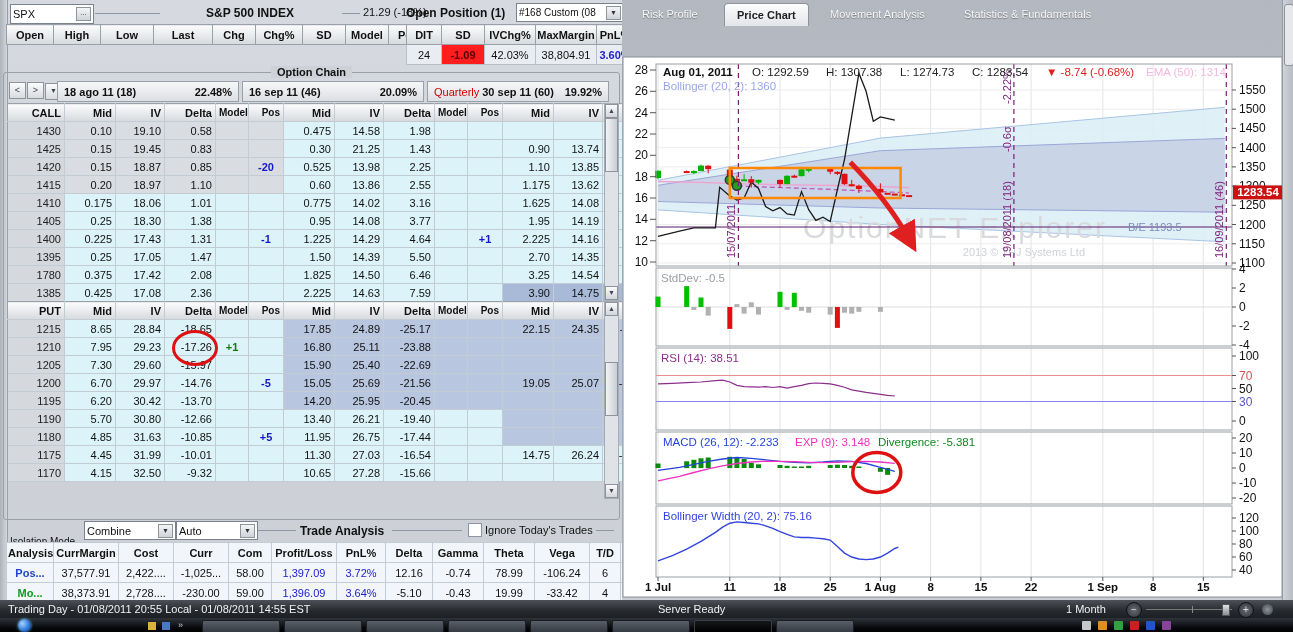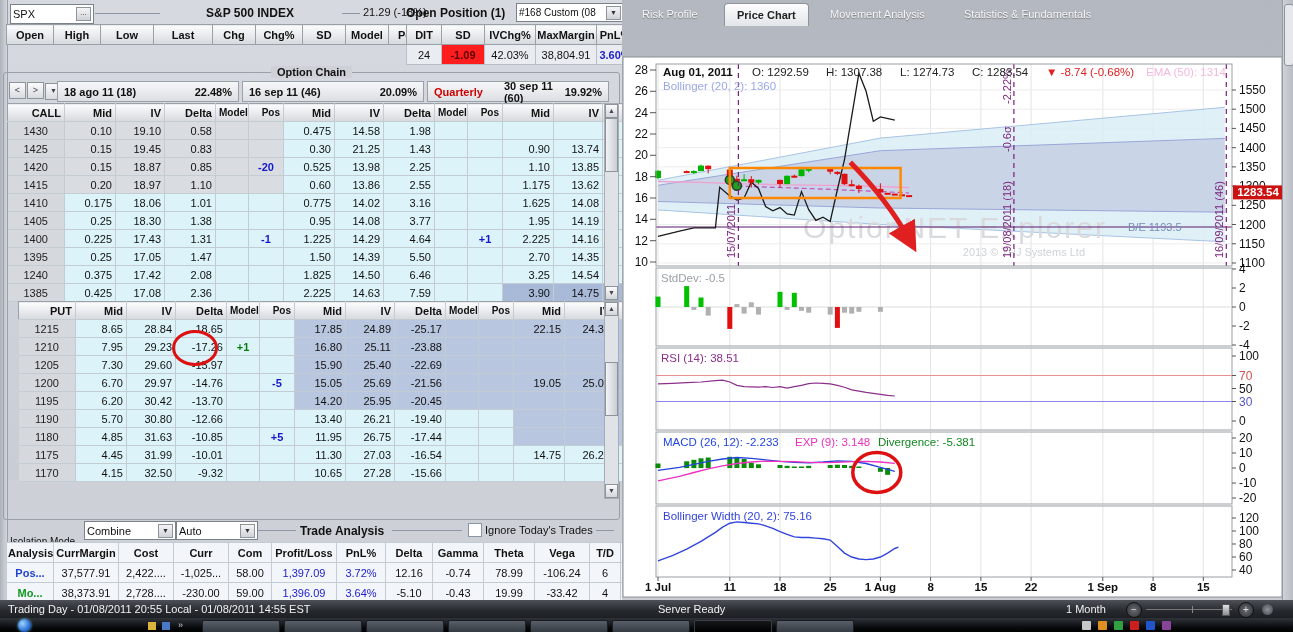--- a/index.html
+++ b/index.html
@@ -17,30 +17,30 @@
   #quote-table td.val{height:17px;text-align:center;background:#e9edf2;border:1px solid #b9bfc7;}
   #quote-table td.red{color:#e00000;font-weight:bold;}
   #op-table td.val{height:17px;text-align:center;background:#e9edf2;border:1px solid #b9bfc7;}
   #op-table td.sdneg{background:#ff1d1d;color:#5d0000;font-weight:bold;}
   #op-table td.blue{color:#2222cc;font-weight:bold;}
   .group{position:absolute;border:1px solid #9aa0a8;border-radius:3px;}
   .group-title{position:absolute;top:-7px;width:100%;text-align:center;}
   .group-title span{background:#ced2d8;padding:0 6px;font-weight:bold;}
   
   .chain td{height:17px;border-right:1px solid #c3ccd2;border-bottom:1px solid #c3ccd2;padding:0 3px;text-align:right;font-size:11px;}
-  .chain .strike{background:#d5d9de;text-align:center;color:#222;}
+  .chain .strike{background:#d5d9de;color:#222;}
   .chain .sg{background:#d9dde2;}
   .chain .sc{background:#dcf4f9;}
   .chain .sp{background:#b9c6e0;}
   .chain .sh{background:#a9bad8;}
   .chain .model{color:#0a7d0a;font-weight:bold;text-align:center;}
   .chain .pos{color:#1515cc;font-weight:bold;text-align:center;}
   .navbtn{display:inline-block;width:15px;height:15px;text-align:center;line-height:14px;font-size:9px;color:#444;background:linear-gradient(#fbfbfc,#d8dbdf);border:1px solid #8e949c;margin-right:1px;}
   .exphdr{position:absolute;height:19px;background:linear-gradient(#f6f7f8,#dcdfe3);border:1px solid #9aa0a8;display:flex;align-items:center;padding:0 6px;font-weight:bold;}
-  .exphdr .pfx{color:#d00000;margin-right:21px;font-weight:bold;}
+  .exphdr .pfx{color:#d00000;margin-right:3px;font-weight:normal;}
   .exphdr .iv{margin-left:auto;font-weight:bold;}
   .sbar{position:absolute;width:13px;background:#dfe2e6;border:1px solid #a7adb5;}
   .sbar .arr{position:absolute;left:0;width:11px;height:12px;background:linear-gradient(#fbfbfc,#d2d5da);border:1px solid #8e949c;font-size:7px;text-align:center;line-height:11px;color:#445;}
   .sbar .thumb{position:absolute;left:0;width:11px;background:linear-gradient(90deg,#f2f3f5,#c9cdd3);border:1px solid #8e949c;}
   .circle-ann{position:absolute;border:3px solid #dd1111;border-radius:50%;pointer-events:none;}
   
   #trade-table td{height:17px;border:1px solid #c3ccd2;text-align:center;background:#f2f5f9;}
   #trade-table td.blue{color:#2222cc;}
   .cb{display:inline-block;width:12px;height:12px;background:#fff;border:1px solid #8a96a6;line-height:11px;font-size:10px;color:#2050c0;text-align:center;vertical-align:middle;}
   
@@ -299,21 +299,21 @@
             <td class="sc ">5.50</td>
             <td class="sc model"></td>
             <td class="sc pos"></td>
             <td class="sc ">2.70</td>
             <td class="sc ">14.35</td>
             <td class="sc ">8.14</td>
             <td class="sc model"></td>
             <td class="sc pos"></td>
           </tr>
           <tr>
-            <td class="strike">1240</td>
+            <td class="strike">1780</td>
             <td class="sc ">0.375</td>
             <td class="sc ">17.42</td>
             <td class="sc ">2.08</td>
             <td class="sc model"></td>
             <td class="sc pos"></td>
             <td class="sc ">1.825</td>
             <td class="sc ">14.50</td>
             <td class="sc ">6.46</td>
             <td class="sc model"></td>
             <td class="sc pos"></td>
@@ -336,21 +336,21 @@
             <td class="sc model"></td>
             <td class="sc pos"></td>
             <td class="sh ">3.90</td>
             <td class="sh ">14.75</td>
             <td class="sh ">10.83</td>
             <td class="sh model"></td>
             <td class="sh pos"></td>
           </tr>
         </tbody>
       </table>
-    <table id="put-table" class="chain abs" style="left:7px;top:301px;width:602px;margin-left:11px;">
+    <table id="put-table" class="chain abs" style="left:7px;top:301px;width:602px;">
         <tbody>
           <tr>
             <td class="hbtn" style="width:50px">PUT</td>
             <td class="hbtn" style="width:44px;font-size:11px">Mid</td>
             <td class="hbtn" style="width:42px;font-size:11px">IV</td>
             <td class="hbtn" style="width:44px;font-size:11px">Delta</td>
             <td class="hbtn" style="width:26px;font-size:10px">Model</td>
             <td class="hbtn" style="width:28px;font-size:10px">Pos</td>
             <td class="hbtn" style="width:44px;font-size:11px">Mid</td>
             <td class="hbtn" style="width:42px;font-size:11px">IV</td>

